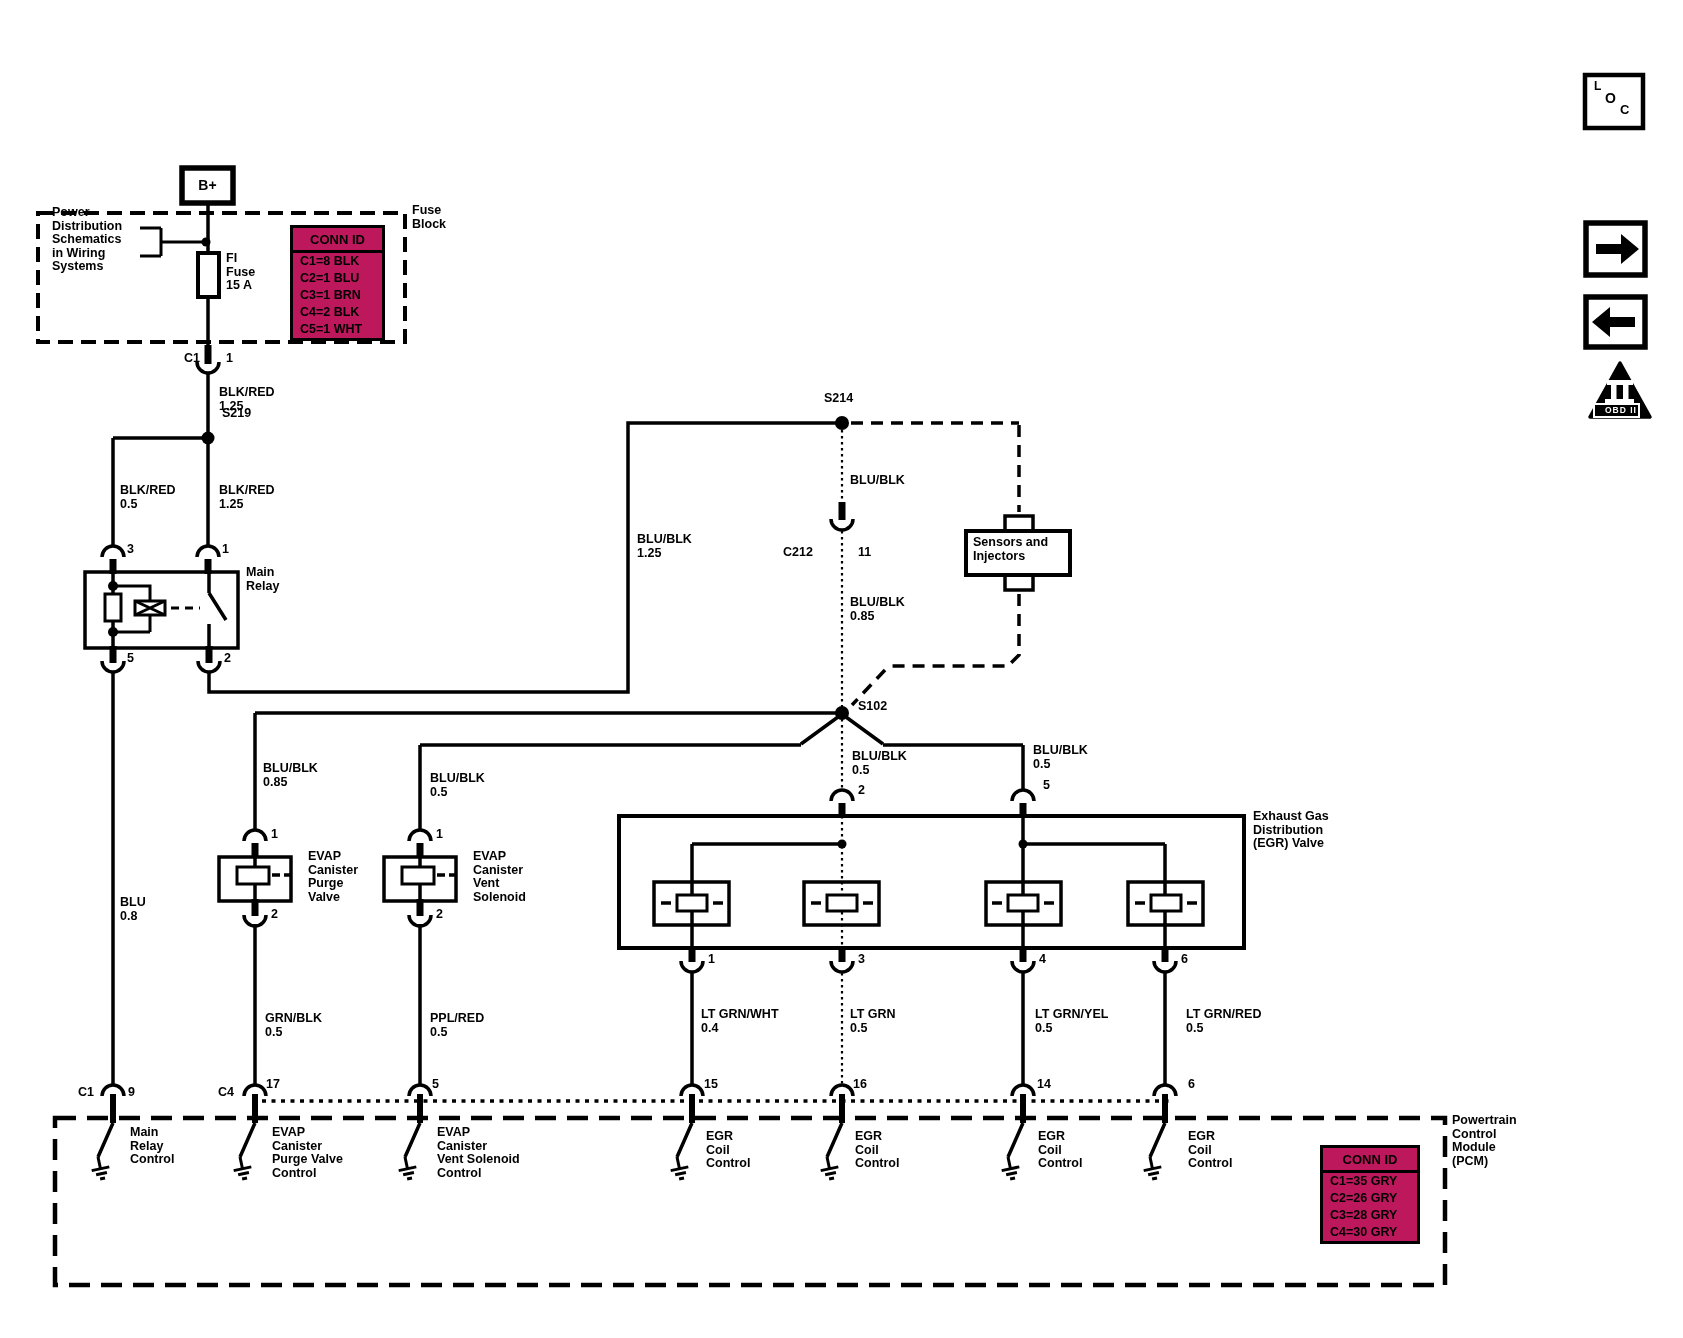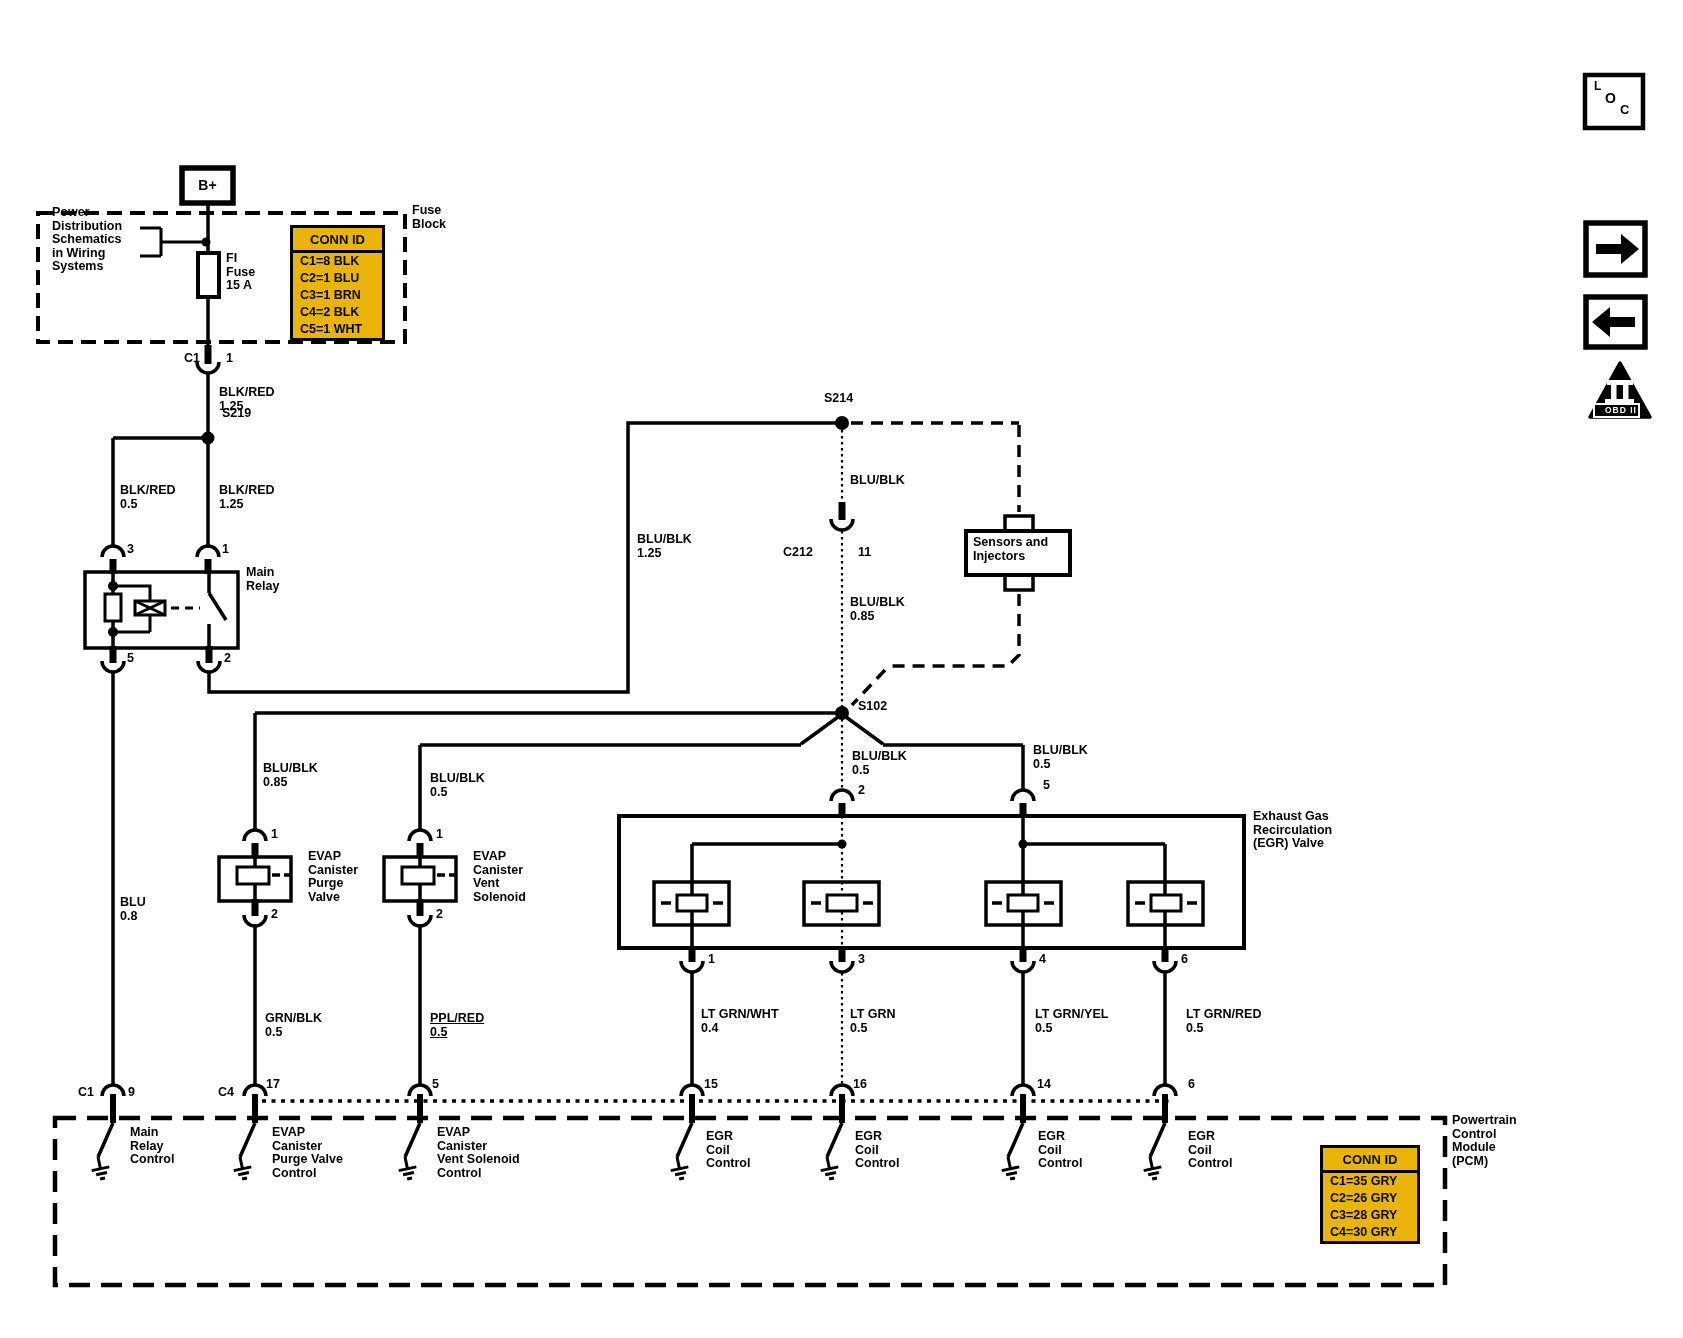--- a/index.html
+++ b/index.html
@@ -4,21 +4,21 @@
 <style>
   html,body{margin:0;padding:0;background:#fff;}
   #stage{position:relative;width:1683px;height:1338px;background:#ffffff;overflow:hidden;
          font-family:"Liberation Sans",sans-serif;}
   #diagram-svg{position:absolute;left:0;top:0;}
   .lbl{position:absolute;white-space:pre-line;color:#000;
        font:bold 12.5px/13.5px "Liberation Sans",sans-serif;}
   .pin{position:absolute;white-space:nowrap;color:#000;
        font:bold 12.5px/13px "Liberation Sans",sans-serif;}
   .ctr{display:flex;align-items:center;justify-content:center;}
-  .table{position:absolute;border:3px solid #000;background:#eab308;}
+  .table{position:absolute;border:3px solid #000;background:#be185d;}
   .table .hdr{border-bottom:3px solid #000;text-align:center;padding:2px 3px 1px;
        font:bold 13px/19px "Liberation Sans",sans-serif;}
   .table .row{padding:0 4px 0 7px;white-space:nowrap;
        font:bold 12.5px/17px "Liberation Sans",sans-serif;}
   .loc-letter{position:absolute;color:#000;font-weight:bold;}
   #obd-text{position:absolute;left:1594px;top:404px;width:54px;height:13px;color:#fff;
        font:bold 8.5px/13px "Liberation Sans",sans-serif;text-align:center;letter-spacing:1px;}
 </style>
 </head>
 <body>
@@ -276,30 +276,30 @@
 <div class="pin" style="left:436px;top:828px;">1</div>
 <div class="pin" style="left:436px;top:908px;">2</div>
 <div class="lbl" style="left:473px;top:850px;">EVAP
 Canister
 Vent
 Solenoid</div>
 
 <div class="pin" style="left:858px;top:784px;">2</div>
 <div class="pin" style="left:1043px;top:779px;">5</div>
 <div class="lbl" style="left:1253px;top:810px;">Exhaust Gas
-Recirculation
+Distribution
 (EGR) Valve</div>
 <div class="pin" style="left:708px;top:953px;">1</div>
 <div class="pin" style="left:858px;top:953px;">3</div>
 <div class="pin" style="left:1039px;top:953px;">4</div>
 <div class="pin" style="left:1181px;top:953px;">6</div>
 
 <div class="lbl" style="left:265px;top:1012px;">GRN/BLK
 0.5</div>
-<div class="lbl" style="left:430px;top:1012px;text-decoration:underline;">PPL/RED
+<div class="lbl" style="left:430px;top:1012px;">PPL/RED
 0.5</div>
 <div class="lbl" style="left:701px;top:1008px;">LT GRN/WHT
 0.4</div>
 <div class="lbl" style="left:850px;top:1008px;">LT GRN
 0.5</div>
 <div class="lbl" style="left:1035px;top:1008px;">LT GRN/YEL
 0.5</div>
 <div class="lbl" style="left:1186px;top:1008px;">LT GRN/RED
 0.5</div>
 

